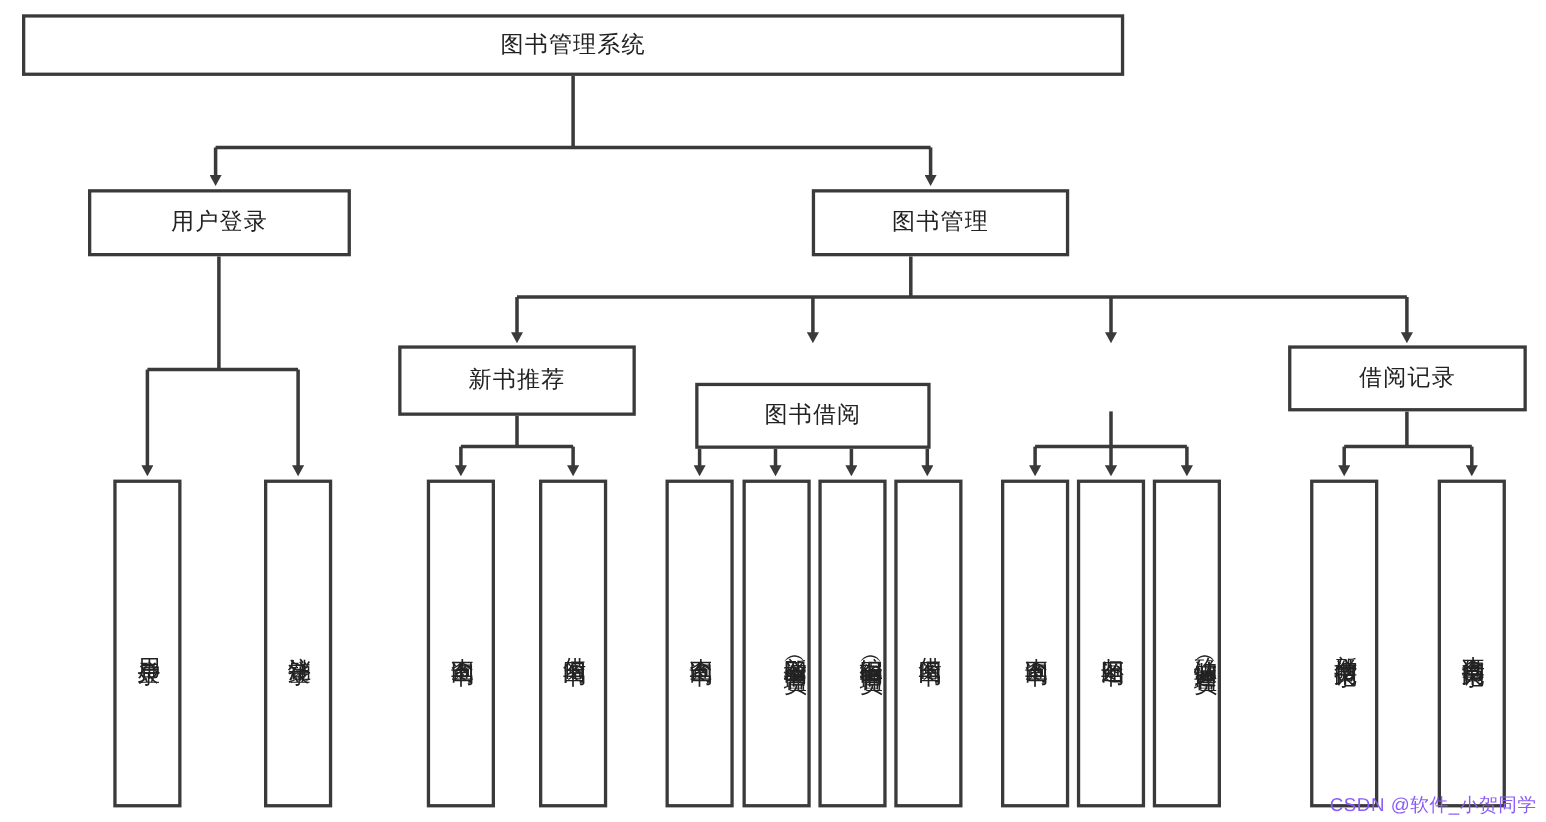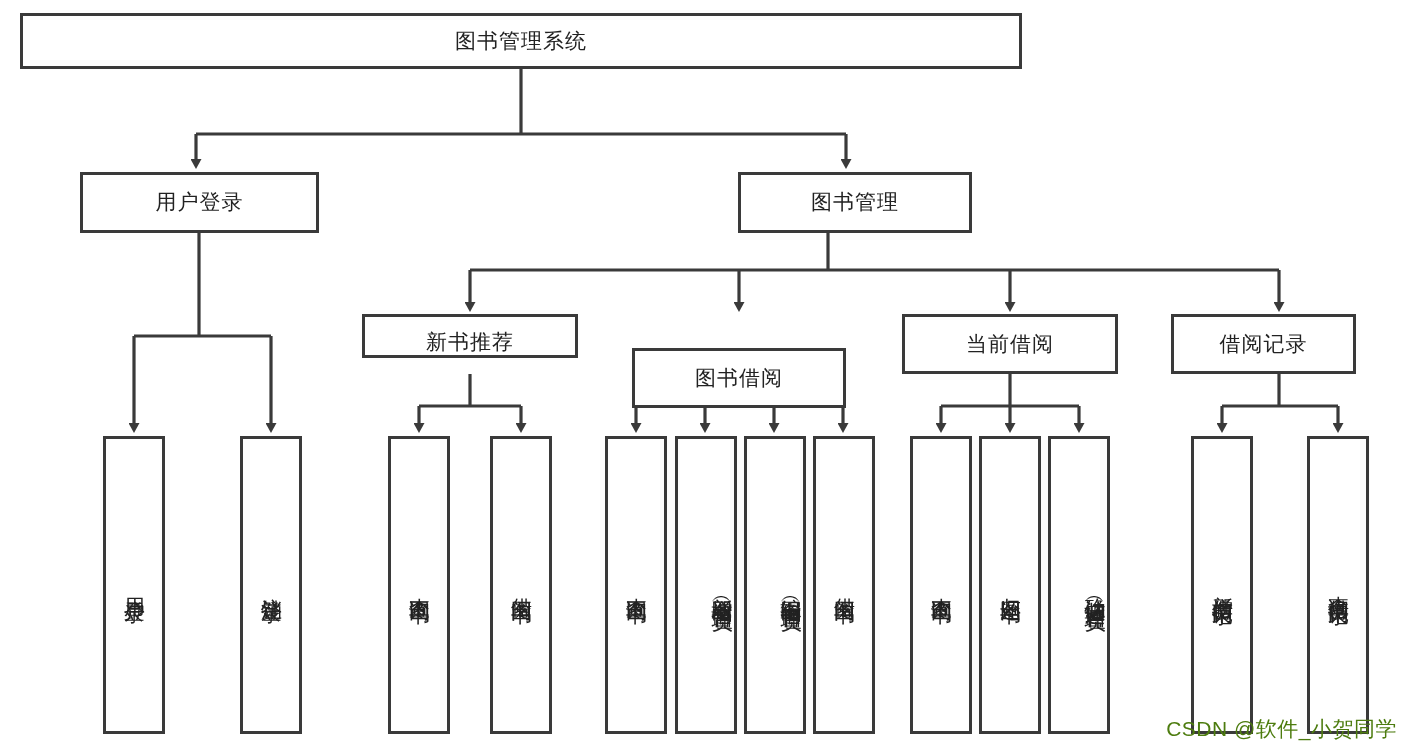--- a/index.html
+++ b/index.html
@@ -59,22 +59,22 @@
   }
   .node .label {
     display: block;
     line-height: 1.18;
     white-space: nowrap;
   }
   #watermark {
     position: absolute;
     right: 8px;
     bottom: 4px;
-    font-size: 21px;
-    color: #4d7c0f;
+    font-size: 17px;
+    color: #8b5cf6;
     z-index: 5;
     white-space: nowrap;
     letter-spacing: 0.5px;
   }
 </style>
 </head>
 <body>
 
 <div id="canvas">
 
@@ -133,33 +133,30 @@
   </div>
 
   <div class="node h" style="left:80px; top:172px; width:239px; height:61px;">
     <span class="label">用户登录</span>
   </div>
 
   <div class="node h" style="left:711px; top:172px; width:234px; height:61px;margin-left:27px;">
     <span class="label">图书管理</span>
   </div>
 
-  <div class="node h" style="left:362px; top:314px; width:216px; height:44px;align-items:flex-end;">
+  <div class="node h" style="left:362px; top:314px; width:216px; height:64px;">
     <span class="label">新书推荐</span>
   </div>
 
   <div class="node h" style="left:632px; top:314px; width:214px; height:60px;margin-top:34px;">
     <span class="label">图书借阅</span>
   </div>
 
-  <div class="node h" style="left:902px; top:314px; width:216px; height:60px;">
-    <span class="label">当前借阅</span>
-  </div>
-
-  <div class="node h" style="left:1171px; top:314px; width:185px; height:60px;">
+
+  <div class="node h" style="left:1171px; top:314px; width:217px; height:60px;">
     <span class="label">借阅记录</span>
   </div>
 
   <div class="node v center-v" style="left:103px; top:436px; width:62px; height:298px;">
     <span class="label">用户登录</span>
   </div>
 
   <div class="node v center-v" style="left:240px; top:436px; width:62px; height:298px;">
     <span class="label">注销登录</span>
   </div>

